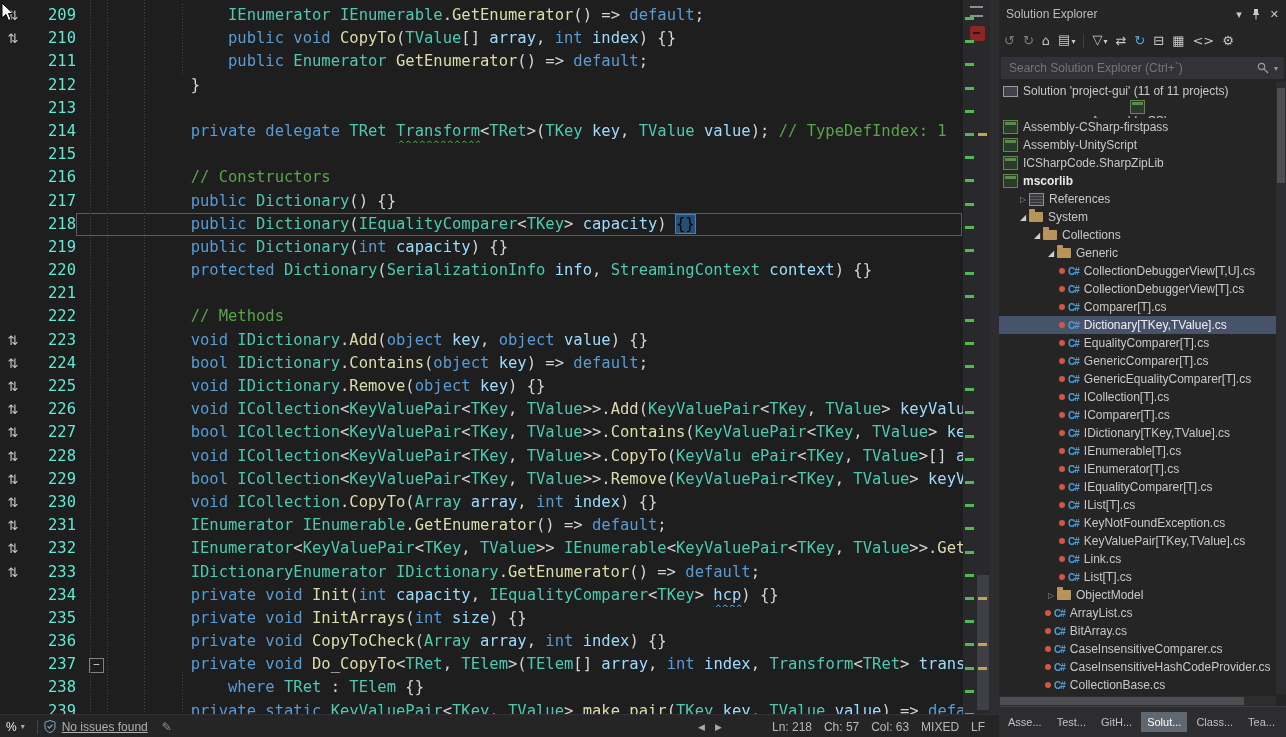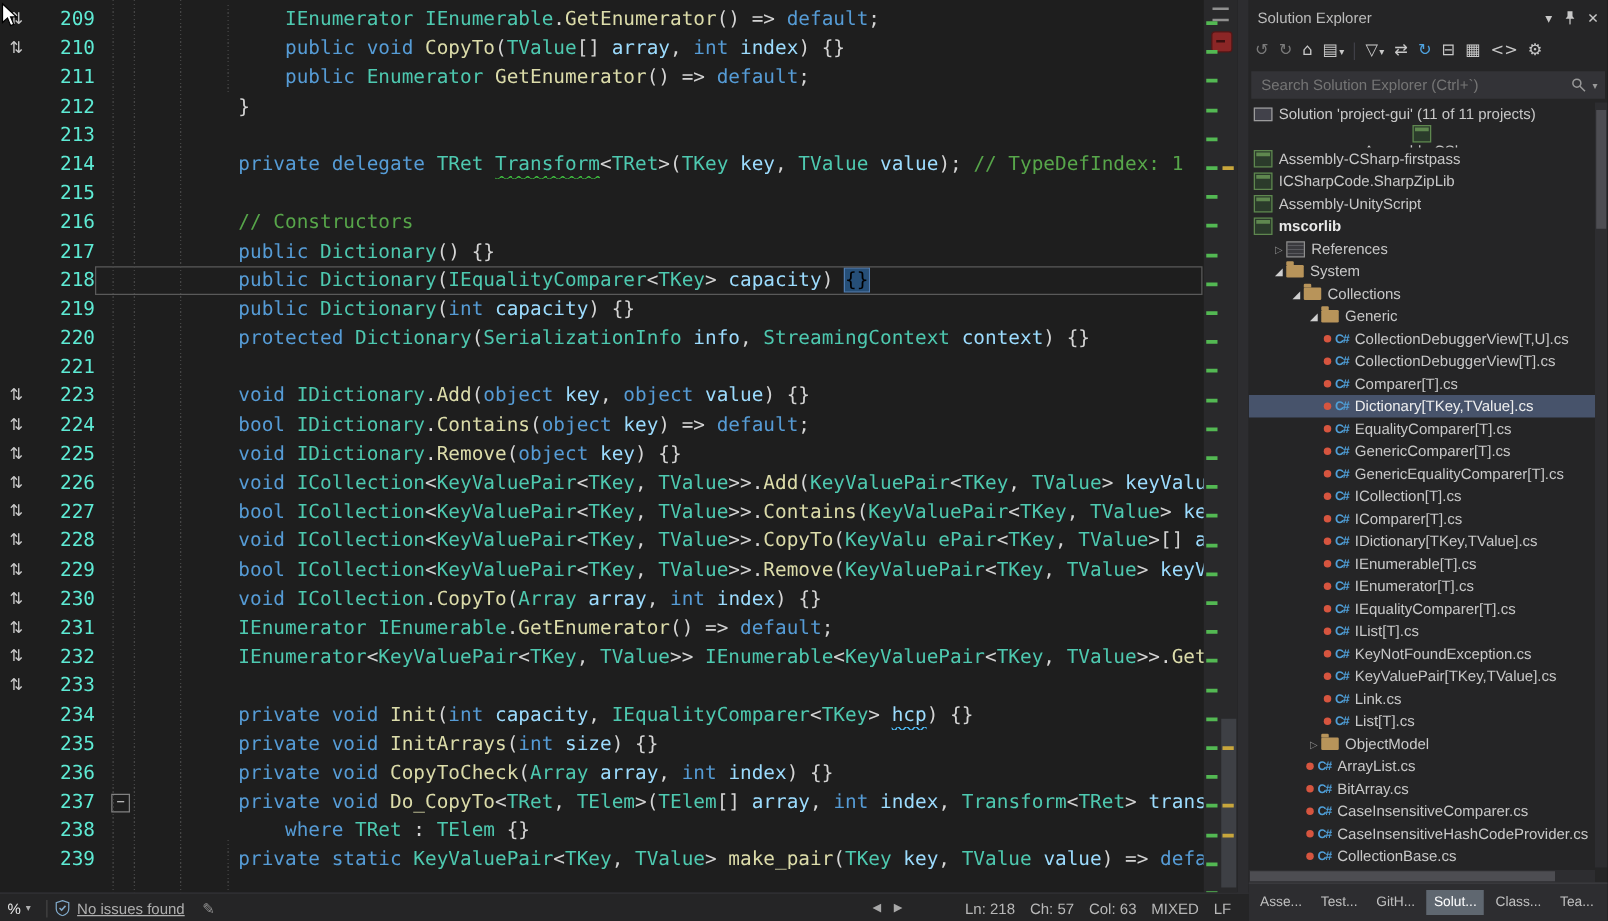--- a/index.html
+++ b/index.html
@@ -167,20 +167,26 @@
           <span class="om"></span>
           <span class="codetxt"><span class="p">        </span><span class="k">protected</span><span class="p"> </span><span class="t">Dictionary</span><span class="p">(</span><span class="t">SerializationInfo</span><span class="p"> </span><span class="v">info</span><span class="p">, </span><span class="t">StreamingContext</span><span class="p"> </span><span class="v">context</span><span class="p">) {}</span></span>
         </div>
         <div class="row">
           <span class="gl"></span>
           <span class="lnum">221</span>
           <span class="om"></span>
           <span class="codetxt"></span>
         </div>
         <div class="row">
+          <span class="gl"></span>
+          <span class="lnum">222</span>
+          <span class="om"></span>
+          <span class="codetxt"><span class="p">        </span><span class="c">// Methods</span></span>
+        </div>
+        <div class="row">
           <span class="gl"><span>⇅</span></span>
           <span class="lnum">223</span>
           <span class="om"></span>
           <span class="codetxt"><span class="p">        </span><span class="k">void</span><span class="p"> </span><span class="t">IDictionary</span><span class="p">.</span><span class="m">Add</span><span class="p">(</span><span class="k">object</span><span class="p"> </span><span class="v">key</span><span class="p">, </span><span class="k">object</span><span class="p"> </span><span class="v">value</span><span class="p">) {}</span></span>
         </div>
         <div class="row">
           <span class="gl"><span>⇅</span></span>
           <span class="lnum">224</span>
           <span class="om"></span>
           <span class="codetxt"><span class="p">        </span><span class="k">bool</span><span class="p"> </span><span class="t">IDictionary</span><span class="p">.</span><span class="m">Contains</span><span class="p">(</span><span class="k">object</span><span class="p"> </span><span class="v">key</span><span class="p">) =&gt; </span><span class="k">default</span><span class="p">;</span></span>
@@ -230,20 +236,21 @@
         <div class="row">
           <span class="gl"><span>⇅</span></span>
           <span class="lnum">232</span>
           <span class="om"></span>
           <span class="codetxt"><span class="p">        </span><span class="t">IEnumerator</span><span class="p">&lt;</span><span class="t">KeyValuePair</span><span class="p">&lt;</span><span class="t">TKey</span><span class="p">, </span><span class="t">TValue</span><span class="p">&gt;&gt; </span><span class="t">IEnumerable</span><span class="p">&lt;</span><span class="t">KeyValuePair</span><span class="p">&lt;</span><span class="t">TKey</span><span class="p">, </span><span class="t">TValue</span><span class="p">&gt;&gt;.</span><span class="m">GetEnumerator</span></span>
         </div>
         <div class="row">
           <span class="gl"><span>⇅</span></span>
           <span class="lnum">233</span>
           <span class="om"></span>
+          <span class="codetxt"><span class="p">        </span><span class="t">IDictionaryEnumerator</span><span class="p"> </span><span class="t">IDictionary</span><span class="p">.</span><span class="m">GetEnumerator</span><span class="p">() =&gt; </span><span class="k">default</span><span class="p">;</span></span>
         </div>
         <div class="row">
           <span class="gl"></span>
           <span class="lnum">234</span>
           <span class="om"></span>
           <span class="codetxt"><span class="p">        </span><span class="k">private</span><span class="p"> </span><span class="k">void</span><span class="p"> </span><span class="m">Init</span><span class="p">(</span><span class="k">int</span><span class="p"> </span><span class="v">capacity</span><span class="p">, </span><span class="t">IEqualityComparer</span><span class="p">&lt;</span><span class="t">TKey</span><span class="p">&gt; </span><span class="vs">hcp</span><span class="p">) {}</span></span>
         </div>
         <div class="row">
           <span class="gl"></span>
           <span class="lnum">235</span>
@@ -379,25 +386,25 @@
         <div class="trow" style="padding-left: 4px; flex-direction: column;">
           <span class="ticon i-project"></span>
           <span class="tlabel">Assembly-CSharp</span>
         </div>
         <div class="trow" style="padding-left: 4px;">
           <span class="ticon i-project"></span>
           <span class="tlabel">Assembly-CSharp-firstpass</span>
         </div>
         <div class="trow" style="padding-left: 4px;">
           <span class="ticon i-project"></span>
-          <span class="tlabel">ICSharpCode.SharpZipLib</span>
+          <span class="tlabel">Assembly-UnityScript</span>
         </div>
         <div class="trow" style="padding-left: 4px;">
           <span class="ticon i-project"></span>
-          <span class="tlabel">Assembly-UnityScript</span>
+          <span class="tlabel">ICSharpCode.SharpZipLib</span>
         </div>
         <div class="trow" style="padding-left: 4px;">
           <span class="ticon i-project"></span>
           <span class="tlabel" style="font-weight: bold; color: rgb(232, 232, 232);">mscorlib</span>
         </div>
         <div class="trow" style="padding-left: 18px;">
           <span class="arrow c">▷</span>
           <span class="ticon i-references"></span>
           <span class="tlabel">References</span>
         </div>

